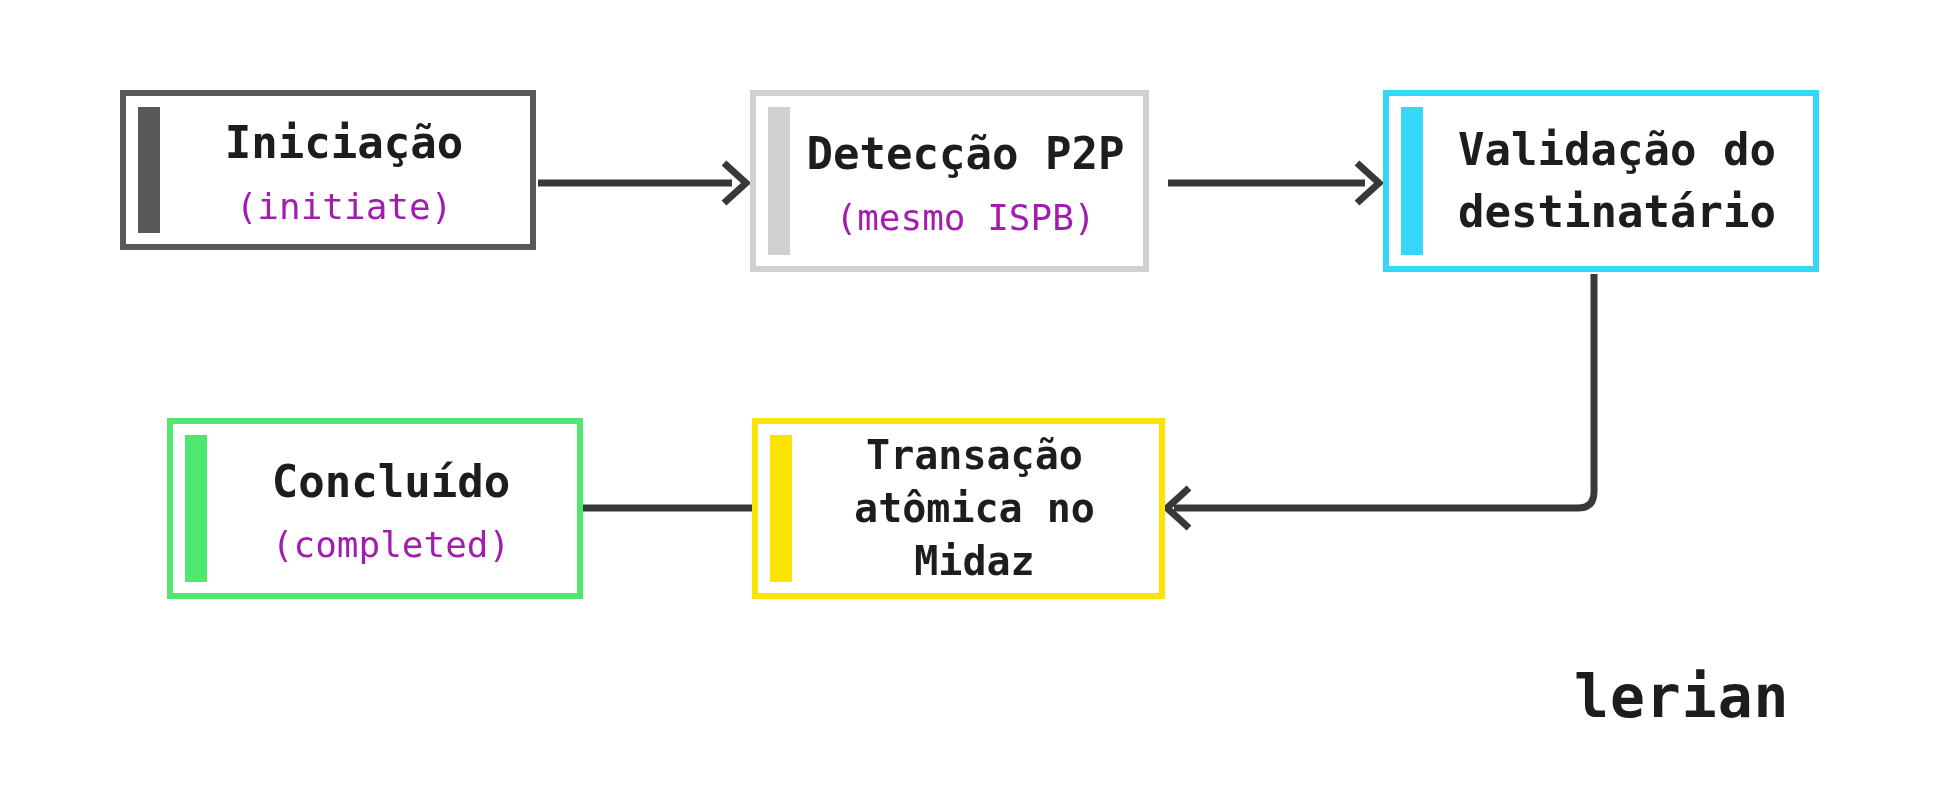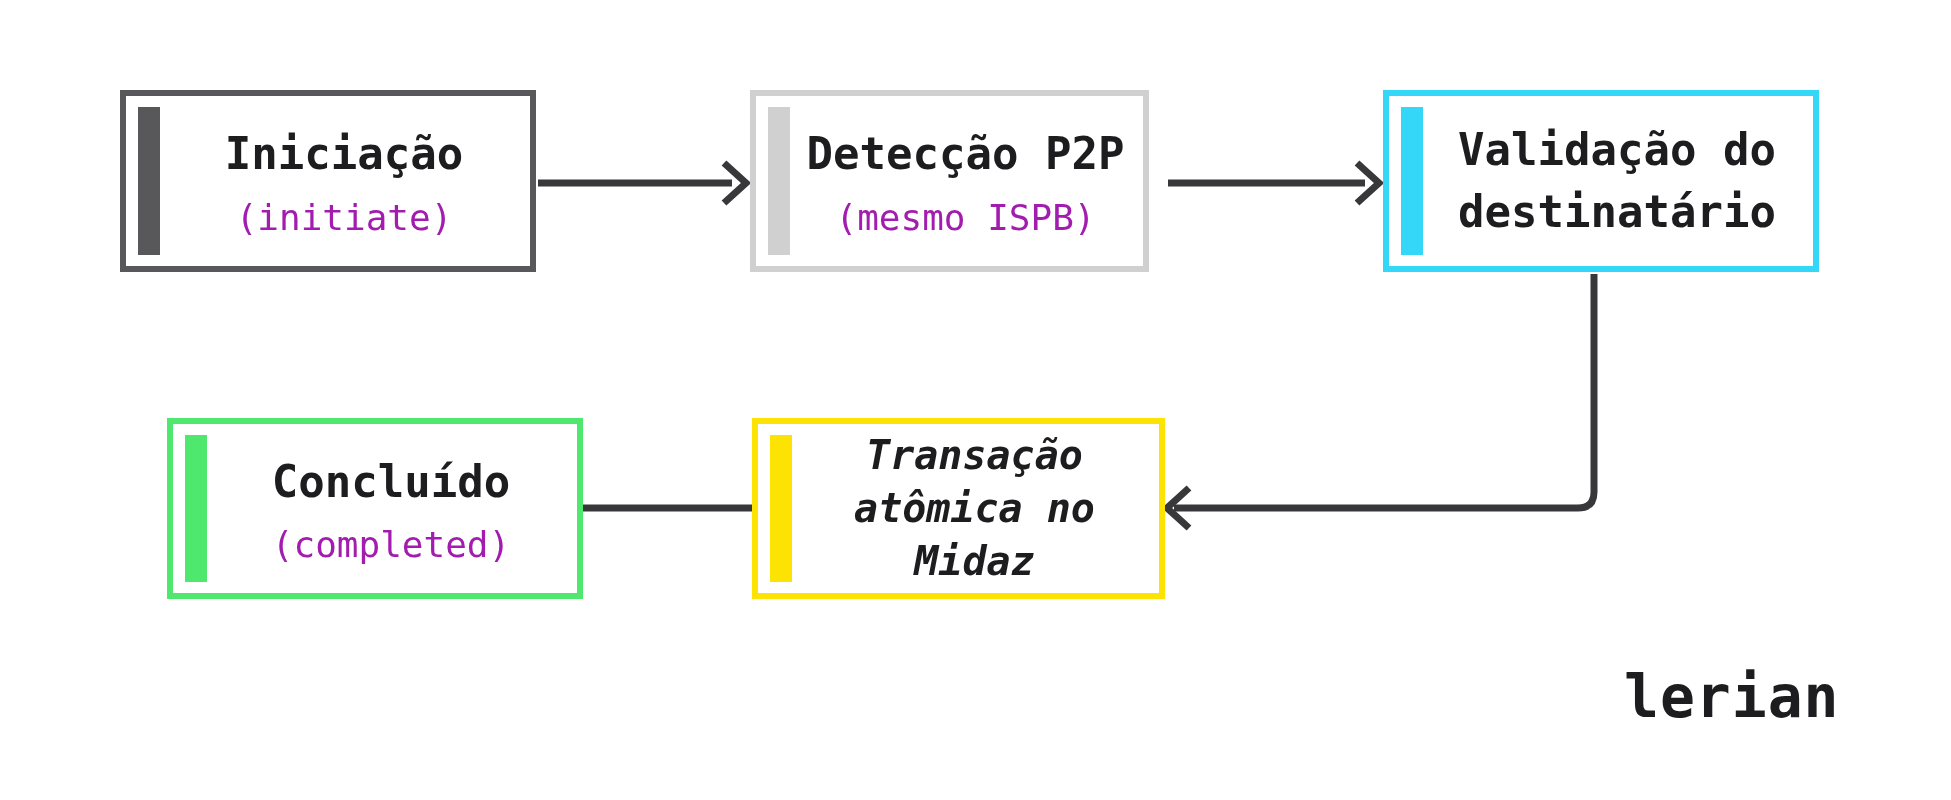--- a/index.html
+++ b/index.html
@@ -64,29 +64,29 @@
   }
   .node-subtitle {
     font-size: 36px;
     font-weight: normal;
     line-height: 1.2;
     color: #a21caf;
     margin-top: 10px;
     white-space: pre;
   }
   
-  .n0 { left: 120px;  top: 90px;  width: 416px; height: 182px; }
+  .n0 { left: 120px;  top: 90px;  width: 416px; height: 160px; }
   .n1 { left: 750px;  top: 90px;  width: 399px; height: 182px; }
   .n2 { left: 1383px; top: 90px;  width: 436px; height: 182px; }
   .n3 { left: 752px;  top: 418px; width: 413px; height: 181px; }
   .n4 { left: 120px;  top: 418px; width: 416px; height: 181px; }
   .n3 .node-title { font-size: 40px; line-height: 1.33; }
   .logo {
     position: absolute;
-    left: 1624px;
+    left: 1574px;
     top: 668px;
     font-size: 58px;
     line-height: 1;
     font-weight: bold;
     letter-spacing: 1px;
     color: #1d1d1f;
   }
 </style>
 </head>
 <body style="background: rgb(255, 255, 255);">
@@ -136,21 +136,21 @@
     <span class="accent-bar" style="background: rgb(53, 215, 248);"></span>
     <div class="node-content">
       <div class="node-title" style="color: rgb(29, 29, 31);">Validação do
 destinatário</div>
     </div>
   </div>
 
   <div class="node n3" style="border-color: rgb(253, 227, 3);">
     <span class="accent-bar" style="background: rgb(253, 227, 3);"></span>
     <div class="node-content">
-      <div class="node-title" style="color: rgb(29, 29, 31); font-style: italic;">Transação
+      <div class="node-title" style="color: rgb(29, 29, 31);">Transação
 atômica no
 Midaz</div>
     </div>
   </div>
 
   <div class="node n4" style="border-color: rgb(78, 232, 110); margin-left: 47px;">
     <span class="accent-bar" style="background: rgb(78, 232, 110);"></span>
     <div class="node-content">
       <div class="node-title" style="color: rgb(29, 29, 31);">Concluído</div>
       <div class="node-subtitle">(completed)</div>

